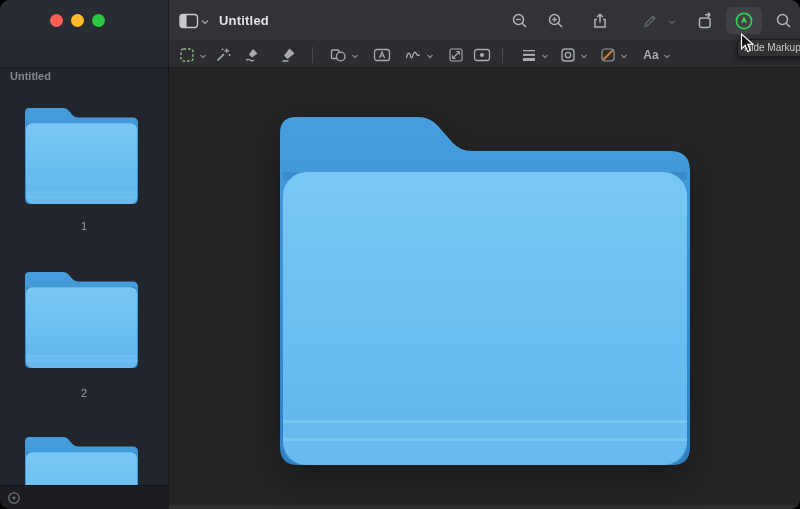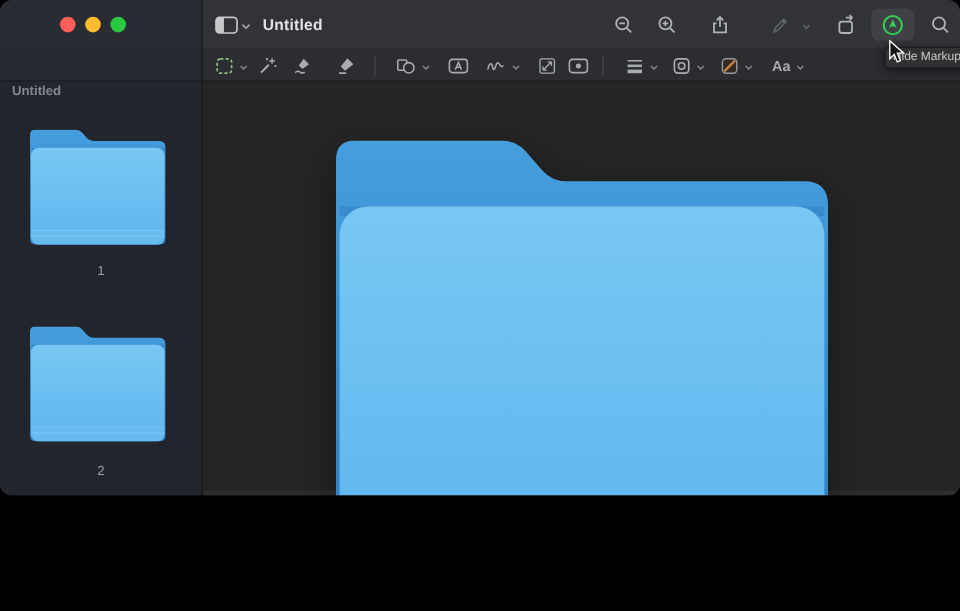--- a/index.html
+++ b/index.html
@@ -1,18 +1,18 @@
 <!DOCTYPE html>
 <html><head>
 <meta charset="utf-8">
 <style>
   html,body{margin:0;padding:0;background:#000;}
   *{box-sizing:border-box;}
   .window{
-    position:relative;width:800px;height:413px;overflow:hidden;
+    position:relative;width:800px;height:509px;overflow:hidden;
     border-radius:10px;background:#252525;
     font-family:"Liberation Sans","DejaVu Sans",sans-serif;
     -webkit-font-smoothing:antialiased;
   }
   
   .titlebar-right{position:absolute;left:168px;top:0;right:0;height:40px;background:#313338;}
   .titlebar-left{position:absolute;left:0;top:0;width:168px;height:40px;background:#2a2c34;}
   .traffic{position:absolute;left:50px;top:14px;display:flex;gap:8px;}
   .tl{width:13px;height:13px;border-radius:50%;}
   .markupbar{position:absolute;left:168px;top:40px;right:0;height:28px;background:#2b2d31;border-bottom:1px solid #1c1d20;}

